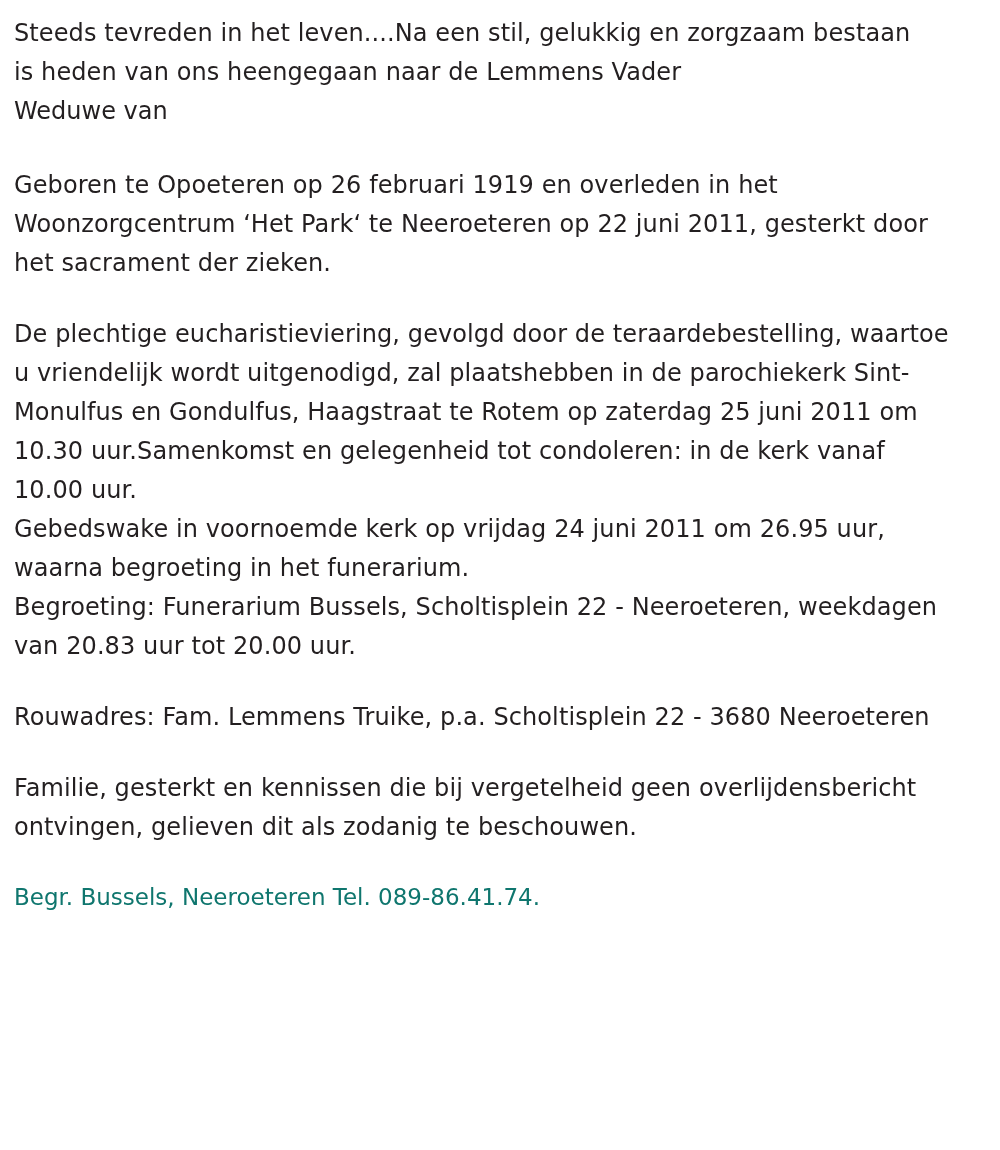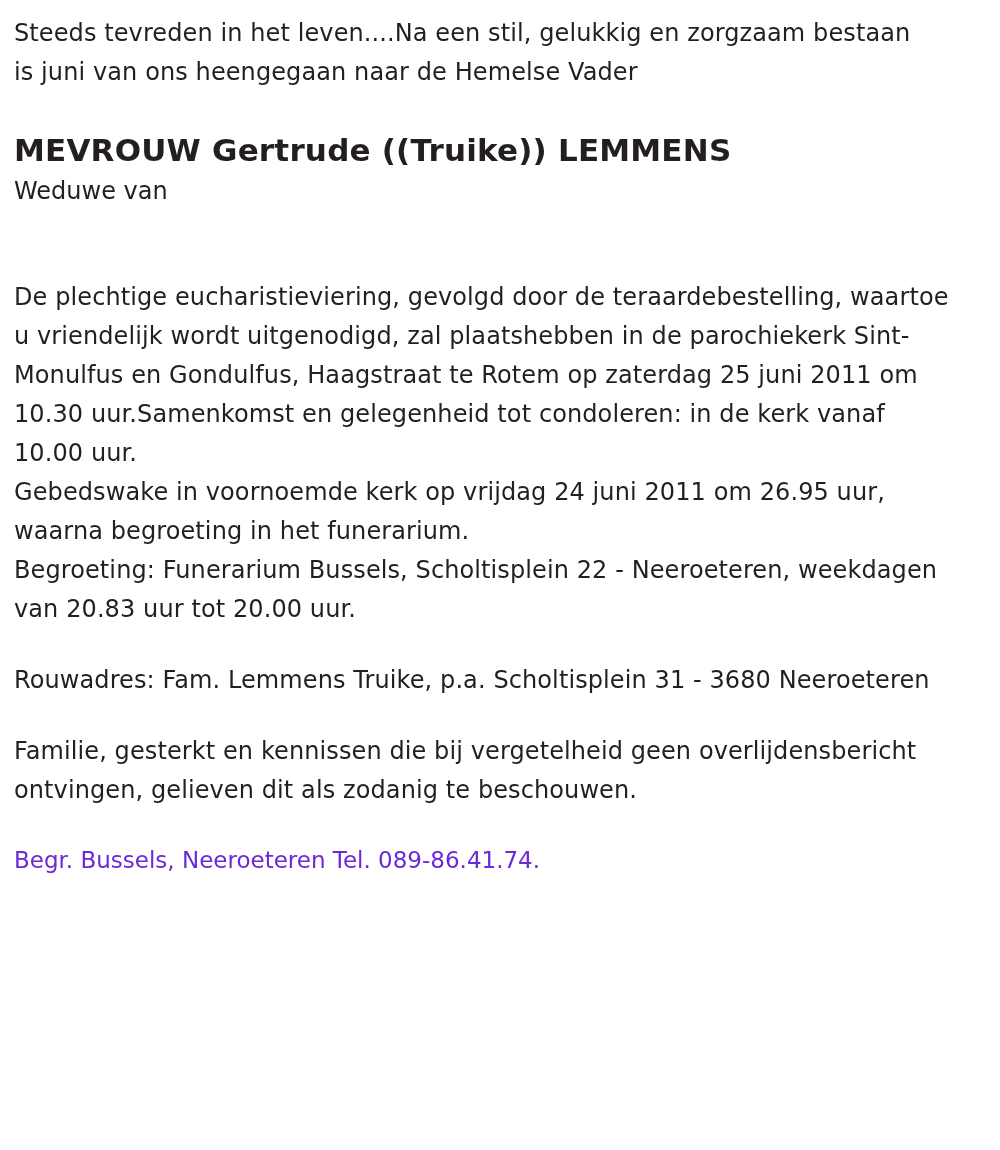--- a/index.html
+++ b/index.html
@@ -47,48 +47,48 @@
   }
   .gap-md {
     height: 32px;
   }
   .paragraph {
     margin: 0;
   }
   .footer {
     font-size: 23px;
     line-height: 36px;
-    color: #6d28d9;
+    color: #0f766e;
     margin: 0;
   }
 </style>
 </head>
 <body>
 
 <div class="page">
 
   <p class="block intro">Steeds tevreden in het leven....Na een stil, gelukkig en zorgzaam bestaan</p>
-  <p class="block intro">is juni van ons heengegaan naar de Hemelse Vader</p>
+  <p class="block intro">is heden van ons heengegaan naar de Lemmens Vader</p>
 
-  <h1 class="name">MEVROUW Gertrude ((Truike)) LEMMENS</h1>
 
   <p class="sub">Weduwe van</p>
 
   <div class="gap-lg"></div>
 
+  <p class="block paragraph">Geboren te Opoeteren op 26 februari 1919 en overleden in het Woonzorgcentrum ‘Het Park‘ te Neeroeteren op 22 juni 2011, gesterkt door het sacrament der zieken.</p>
 
   <div class="gap-md"></div>
 
   <p class="block paragraph">De plechtige eucharistieviering, gevolgd door de teraardebestelling, waartoe u vriendelijk wordt uitgenodigd, zal plaatshebben in de parochiekerk Sint-Monulfus en Gondulfus, Haagstraat te Rotem op zaterdag 25 juni 2011 om 10.30 uur.Samenkomst en gelegenheid tot condoleren: in de kerk vanaf 10.00 uur.</p>
   <p class="block paragraph">Gebedswake in voornoemde kerk op vrijdag 24 juni 2011 om 26.95 uur, waarna begroeting in het funerarium.</p>
   <p class="block paragraph">Begroeting: Funerarium Bussels, Scholtisplein 22 - Neeroeteren, weekdagen van 20.83 uur tot 20.00 uur.</p>
 
   <div class="gap-md"></div>
 
-  <p class="block paragraph">Rouwadres: Fam. Lemmens Truike, p.a. Scholtisplein 31 - 3680 Neeroeteren</p>
+  <p class="block paragraph">Rouwadres: Fam. Lemmens Truike, p.a. Scholtisplein 22 - 3680 Neeroeteren</p>
 
   <div class="gap-md"></div>
 
   <p class="block paragraph">Familie, gesterkt en kennissen die bij vergetelheid geen overlijdensbericht ontvingen, gelieven dit als zodanig te beschouwen.</p>
 
   <div class="gap-md"></div>
 
   <p class="footer">Begr. Bussels, Neeroeteren Tel. 089-86.41.74.</p>
 
 </div>

